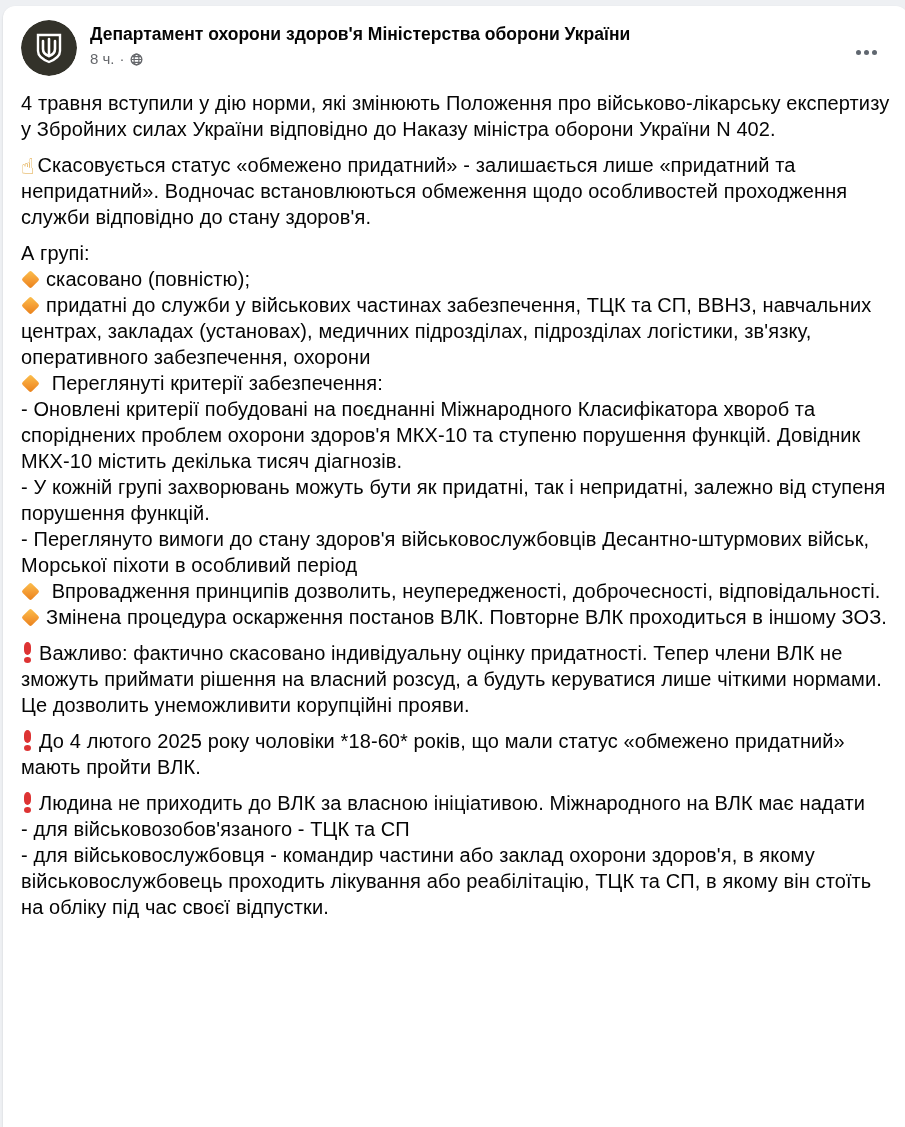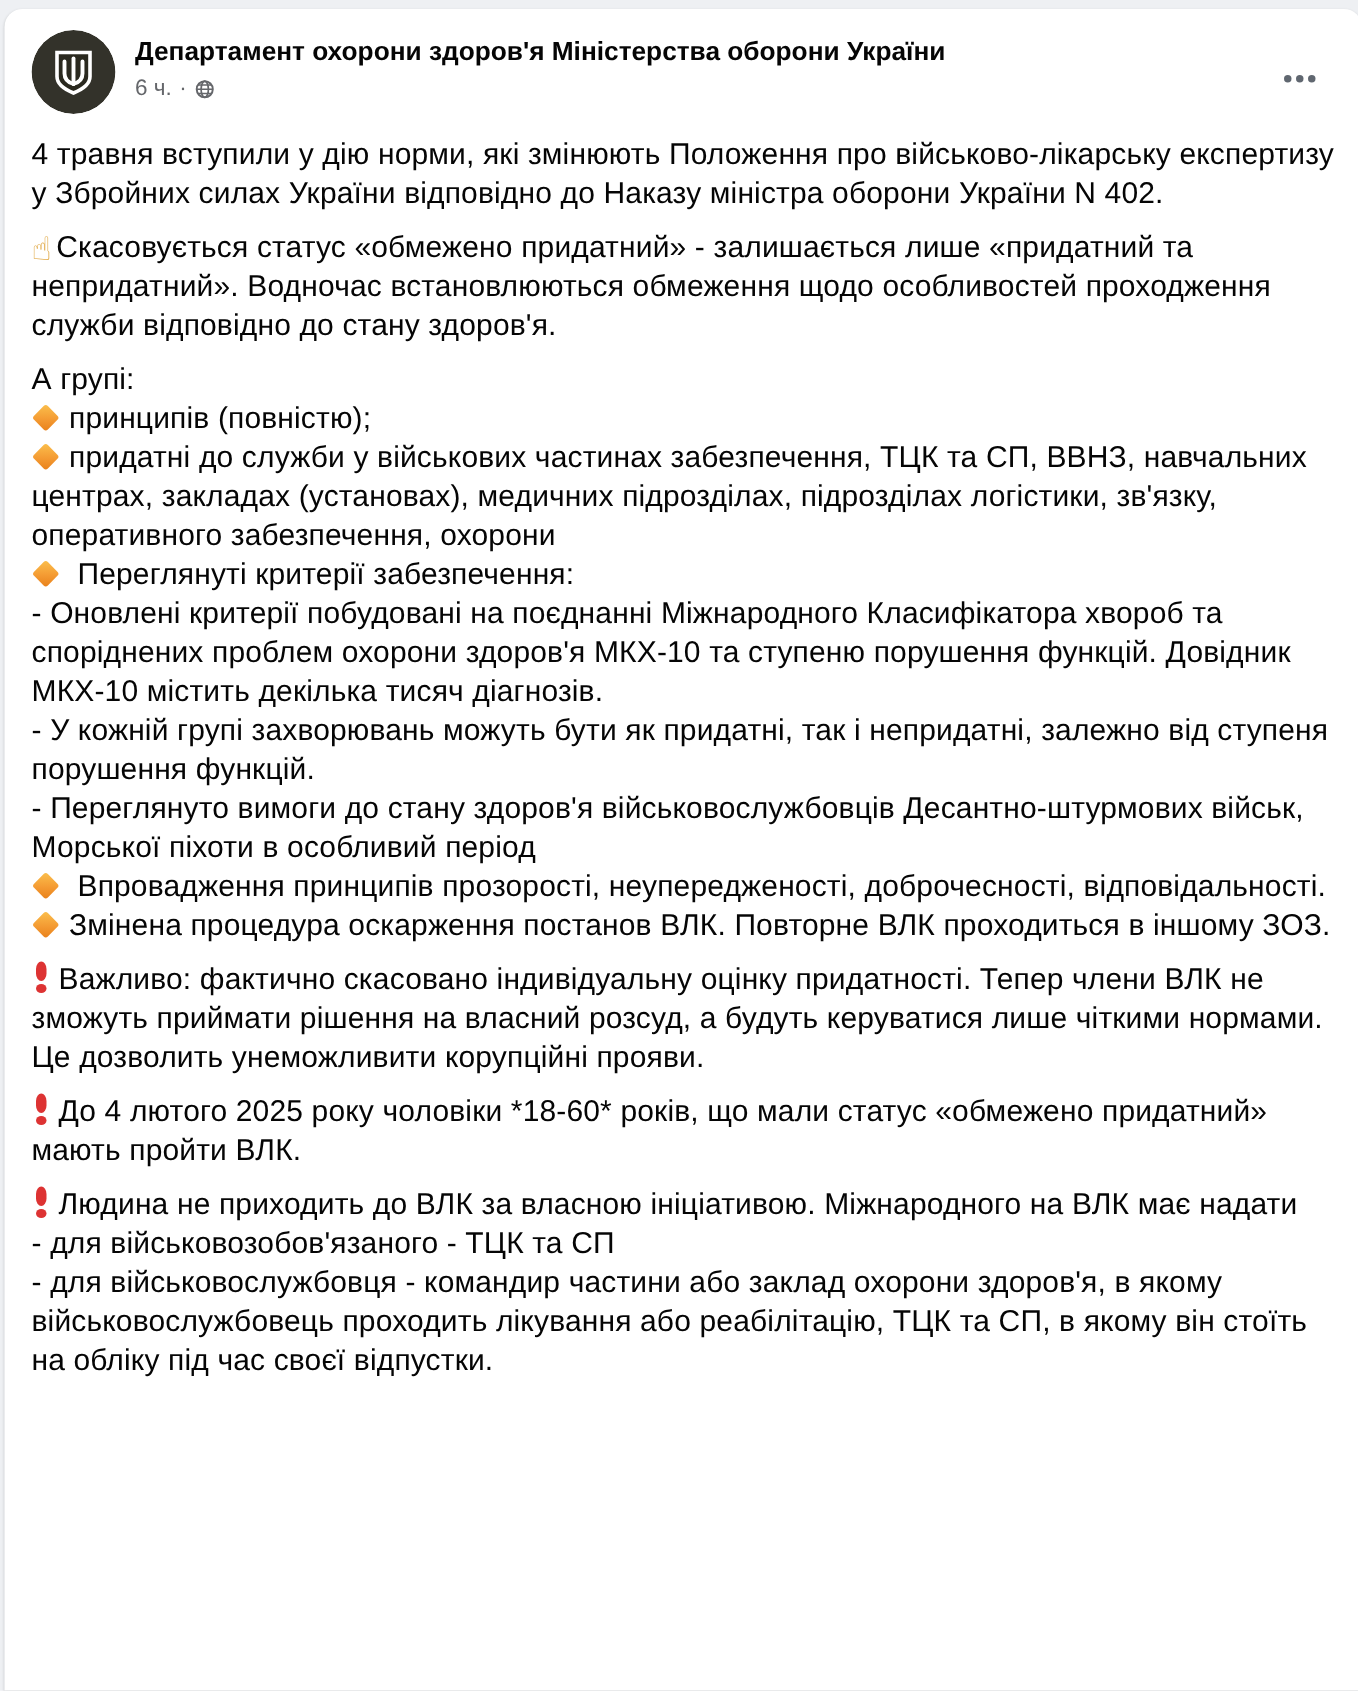--- a/index.html
+++ b/index.html
@@ -149,21 +149,21 @@
       <g stroke="#ffffff" stroke-width="2.6" fill="none" stroke-linecap="round">
         <path d="M28 19 v17"></path>
         <path d="M22 21 v8 c0 4 2.5 6 6 7"></path>
         <path d="M34 21 v8 c0 4 -2.5 6 -6 7"></path>
       </g>
     </svg>
 
     <div class="header-meta">
       <div class="page-name">Департамент охорони здоров'я Міністерства оборони України</div>
       <div class="sub-line">
-        <span>6 ч.</span>
+        <span>8 ч.</span>
         <span class="sep">·</span>
         <svg class="globe" width="13" height="13" viewBox="0 0 16 16" aria-hidden="true">
           <circle cx="8" cy="8" r="6.6" fill="none" stroke="#65676b" stroke-width="1.6"></circle>
           <ellipse cx="8" cy="8" rx="3" ry="6.6" fill="none" stroke="#65676b" stroke-width="1.4"></ellipse>
           <path d="M1.6 8 h12.8 M2.6 4.5 h10.8 M2.6 11.5 h10.8" stroke="#65676b" stroke-width="1.4" fill="none"></path>
         </svg>
       </div>
     </div>
 
     <div class="menu-btn" title="">
@@ -175,27 +175,27 @@
 
   <div class="post-body">
       <div class="post-block">
         <div class="post-line"><span>4 травня вступили у дію норми, які змінюють Положення про військово-лікарську експертизу у Збройних силах України відповідно до Наказу міністра оборони України N 402.</span></div>
       </div>
       <div class="post-block">
         <div class="post-line"><span class="pi pi-pointing-finger">☝</span><span>Скасовується статус «обмежено придатний» - залишається лише «придатний та непридатний». Водночас встановлюються обмеження щодо особливостей проходження служби відповідно до стану здоров'я.</span></div>
       </div>
       <div class="post-block">
         <div class="post-line"><span>А групі:</span></div>
-        <div class="post-line"><span class="pi pi-orange-diamond"></span><span>принципів (повністю);</span></div>
+        <div class="post-line"><span class="pi pi-orange-diamond"></span><span>скасовано (повністю);</span></div>
         <div class="post-line"><span class="pi pi-orange-diamond"></span><span>придатні до служби у військових частинах забезпечення, ТЦК та СП, ВВНЗ, навчальних центрах, закладах (установах), медичних підрозділах, підрозділах логістики, зв'язку, оперативного забезпечення, охорони</span></div>
         <div class="post-line"><span class="pi pi-orange-diamond"></span><span> Переглянуті критерії забезпечення:</span></div>
         <div class="post-line"><span>- Оновлені критерії побудовані на поєднанні Міжнародного Класифікатора хвороб та споріднених проблем охорони здоров'я  МКХ-10 та ступеню порушення функцій. Довідник МКХ-10 містить декілька тисяч діагнозів.</span></div>
         <div class="post-line"><span>- У кожній групі захворювань можуть бути як придатні, так і непридатні, залежно від ступеня порушення функцій.</span></div>
         <div class="post-line"><span>- Переглянуто вимоги до стану здоров'я військовослужбовців Десантно-штурмових військ, Морської піхоти в особливий період</span></div>
-        <div class="post-line"><span class="pi pi-orange-diamond"></span><span> Впровадження принципів прозорості,  неупередженості, доброчесності, відповідальності.</span></div>
+        <div class="post-line"><span class="pi pi-orange-diamond"></span><span> Впровадження принципів дозволить,  неупередженості, доброчесності, відповідальності.</span></div>
         <div class="post-line"><span class="pi pi-orange-diamond"></span><span>Змінена процедура оскарження постанов ВЛК. Повторне ВЛК проходиться в іншому ЗОЗ.</span></div>
       </div>
       <div class="post-block">
         <div class="post-line"><span class="pi pi-red-exclamation"></span><span>Важливо: фактично скасовано індивідуальну оцінку придатності. Тепер члени ВЛК не зможуть приймати рішення на власний розсуд, а будуть керуватися лише чіткими нормами. Це дозволить унеможливити корупційні прояви.</span></div>
       </div>
       <div class="post-block">
         <div class="post-line"><span class="pi pi-red-exclamation"></span><span>До 4 лютого 2025 року чоловіки *18-60* років, що мали статус «обмежено придатний» мають пройти ВЛК.</span></div>
       </div>
       <div class="post-block">
         <div class="post-line"><span class="pi pi-red-exclamation"></span><span>Людина не приходить до ВЛК за власною ініціативою. Міжнародного на ВЛК має надати</span></div>

